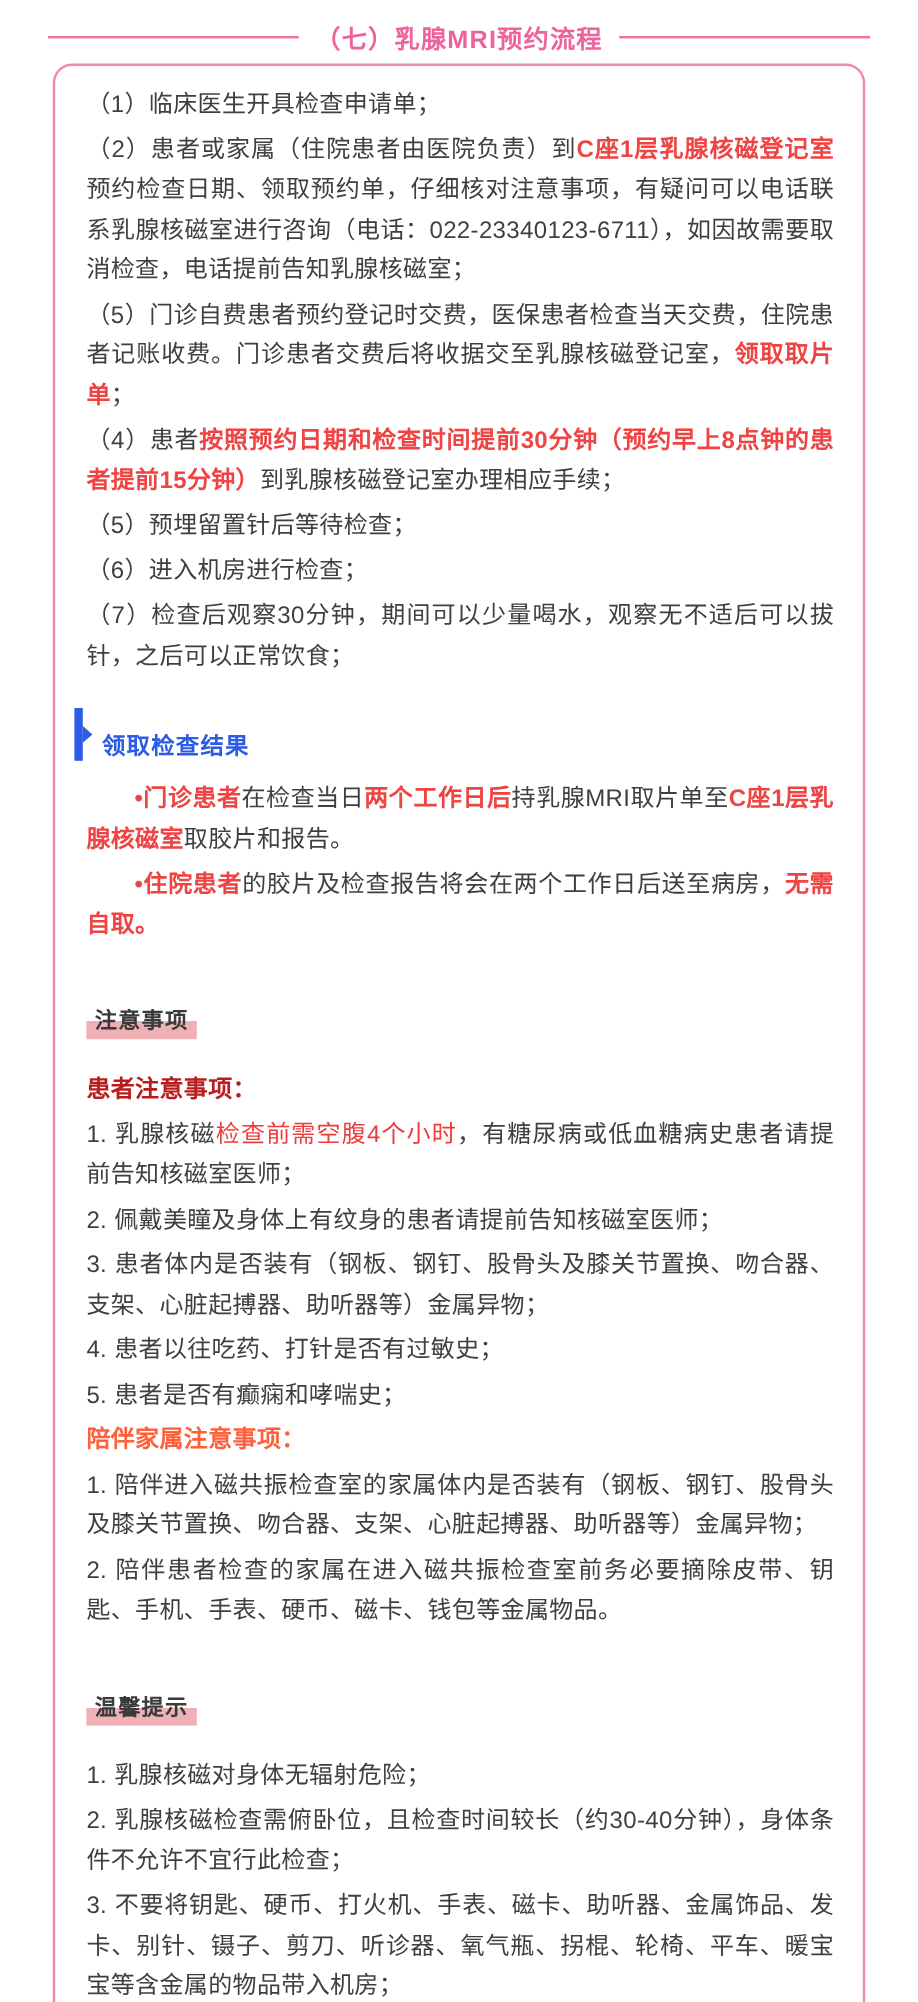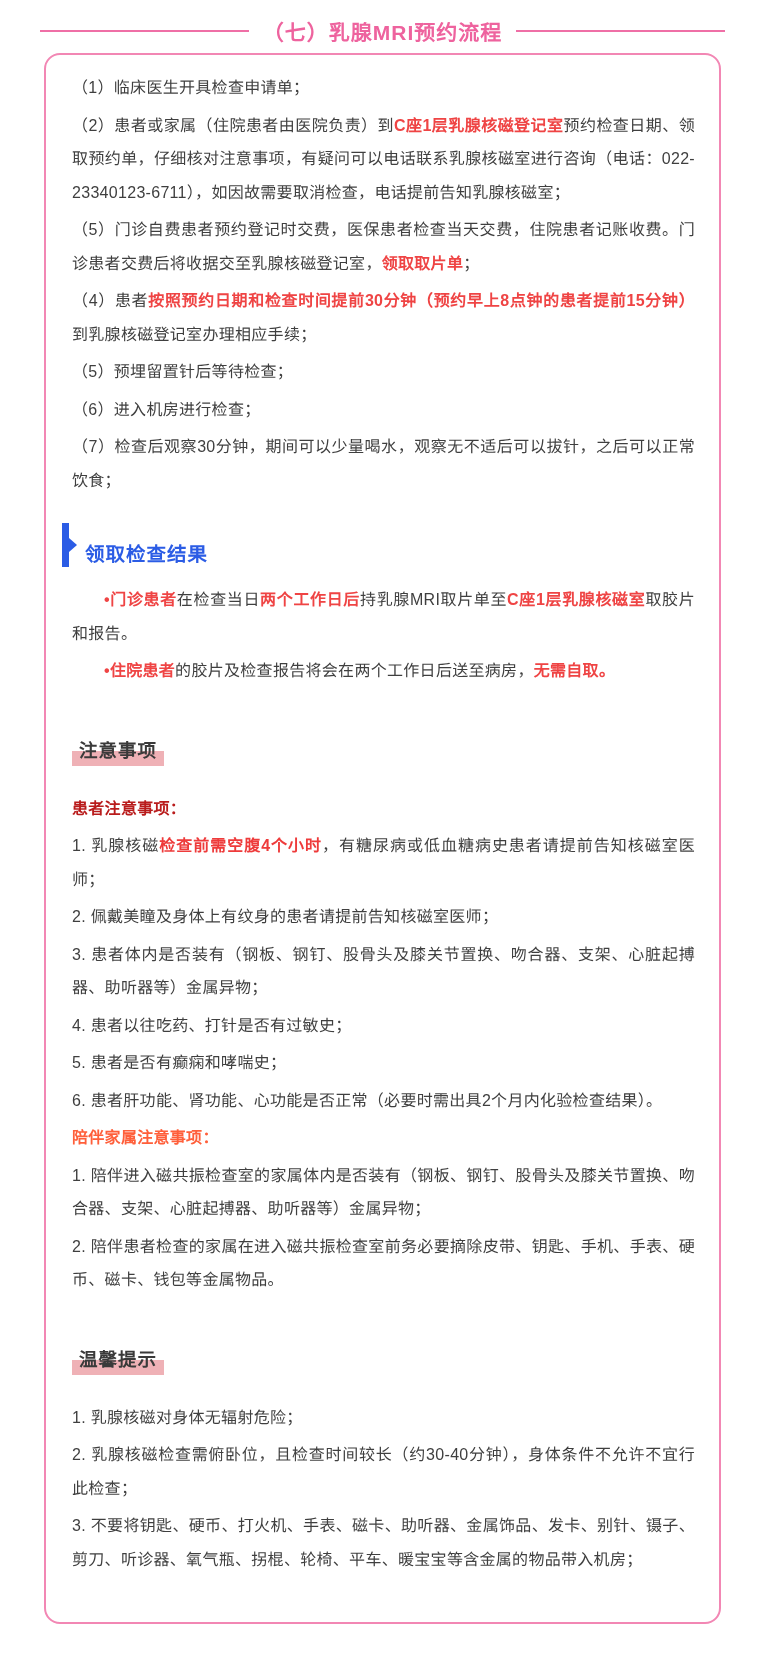--- a/index.html
+++ b/index.html
@@ -22,28 +22,28 @@
   
   .box{
     margin:7px 44px 30px 44px;
     border:2px solid #f287b4;
     border-radius:16px;
     padding:16px 24px 42px 26px;
     background:#ffffff;
   }
   .para{
     margin:0 0 4px 0;
-    font-size:16px;
+    font-size:20px;
     line-height:33.5px;
     text-align:justify;
     letter-spacing:0.3px;
     color:#3f3f3f;
   }
   .para .b{font-weight:700;color:#ef4444;}
-  .para .red{color:#ee3b3b;font-weight:bold;}
+  .para .red{color:#ee3b3b;}
   .bullet{text-indent:2em;}
   
   .subhead{
     display:flex;align-items:flex-end;
     margin:26px 0 16px -10px;
   }
   .marker{
     position:relative;width:7px;height:44px;background:#2b5ce5;
     margin-right:16px;flex:none;
   }
@@ -104,21 +104,20 @@
     <div class="center-title">
       <span class="hl">注意事项</span>
     </div>
 
     <p class="para heading-red">患者注意事项：</p>
     <p class="para"><span>1. 乳腺核磁</span><span class="red">检查前需空腹4个小时</span><span>，有糖尿病或低血糖病史患者请提前告知核磁室医师；</span></p>
     <p class="para"><span>2. 佩戴美瞳及身体上有纹身的患者请提前告知核磁室医师；</span></p>
     <p class="para"><span>3. 患者体内是否装有（钢板、钢钉、股骨头及膝关节置换、吻合器、支架、心脏起搏器、助听器等）金属异物；</span></p>
     <p class="para"><span>4. 患者以往吃药、打针是否有过敏史；</span></p>
     <p class="para"><span>5. 患者是否有癫痫和哮喘史；</span></p>
-    <p class="para"><span>6. 患者肝功能、肾功能、心功能是否正常（必要时需出具2个月内化验检查结果）。</span></p>
 
     <p class="para heading-orange">陪伴家属注意事项：</p>
     <p class="para"><span>1. 陪伴进入磁共振检查室的家属体内是否装有（钢板、钢钉、股骨头及膝关节置换、吻合器、支架、心脏起搏器、助听器等）金属异物；</span></p>
     <p class="para"><span>2. 陪伴患者检查的家属在进入磁共振检查室前务必要摘除皮带、钥匙、手机、手表、硬币、磁卡、钱包等金属物品。</span></p>
 
     <div class="center-title">
       <span class="hl">温馨提示</span>
     </div>
 
     <p class="para"><span>1. 乳腺核磁对身体无辐射危险；</span></p>

